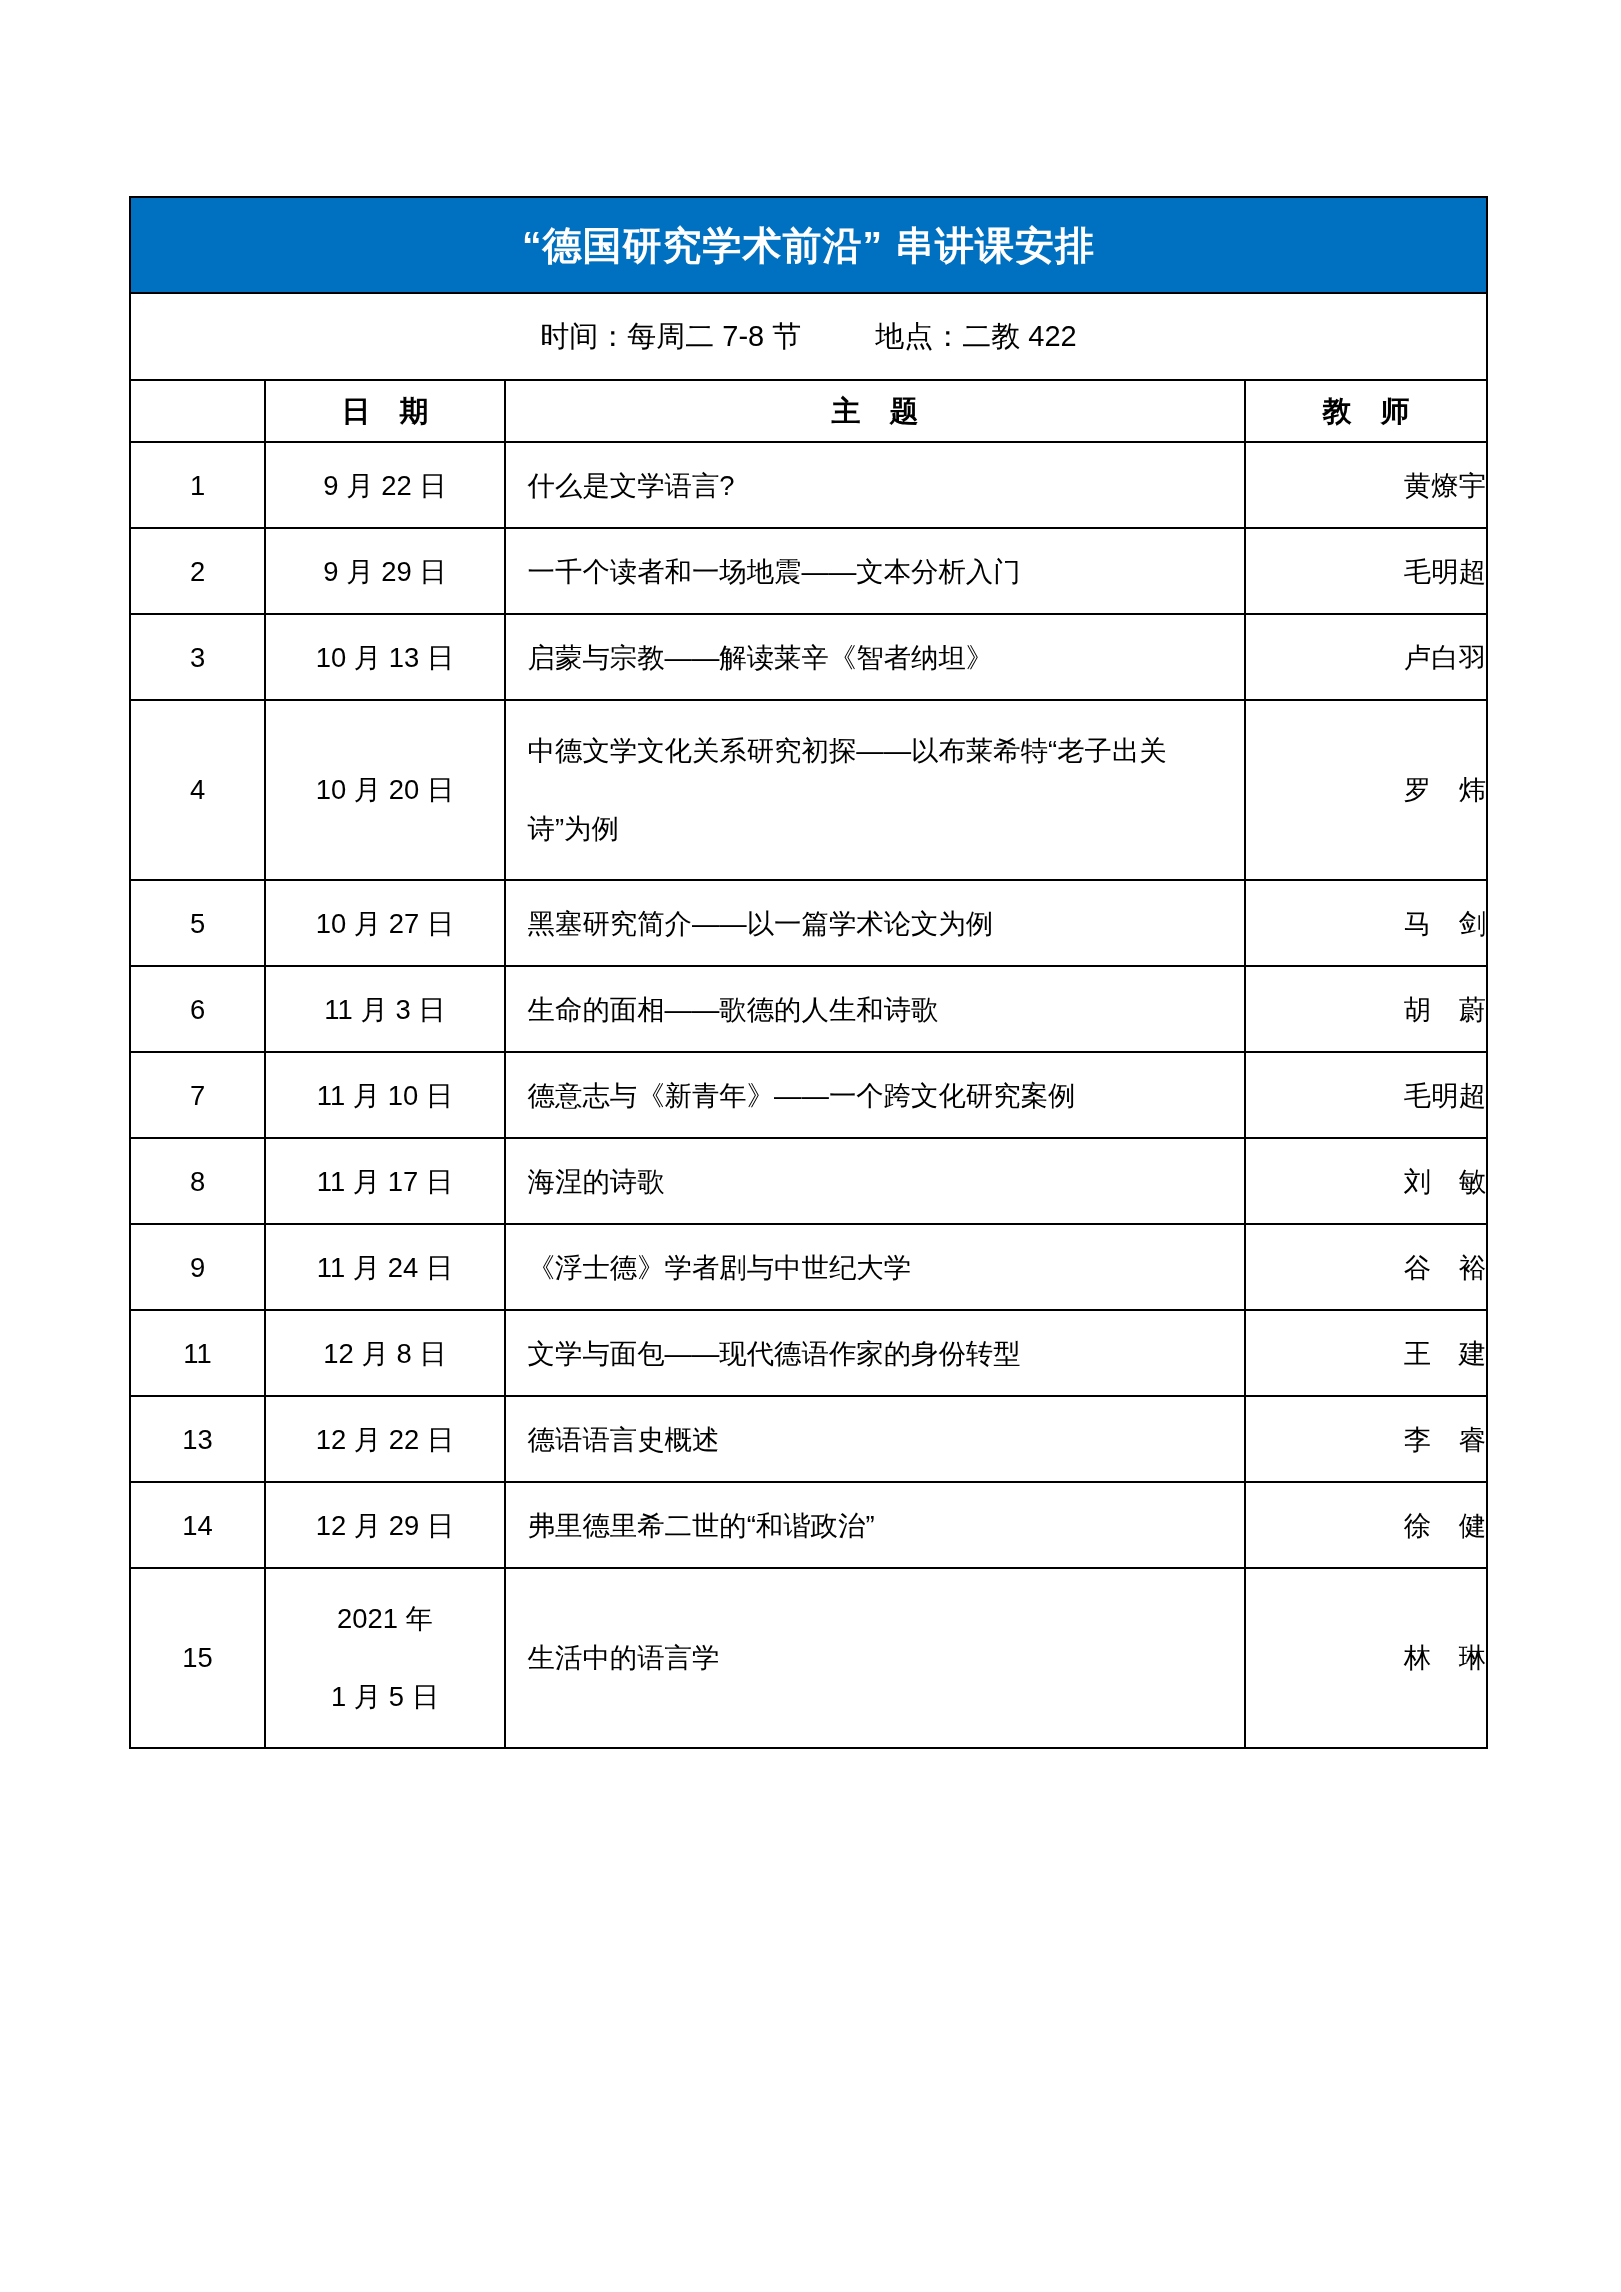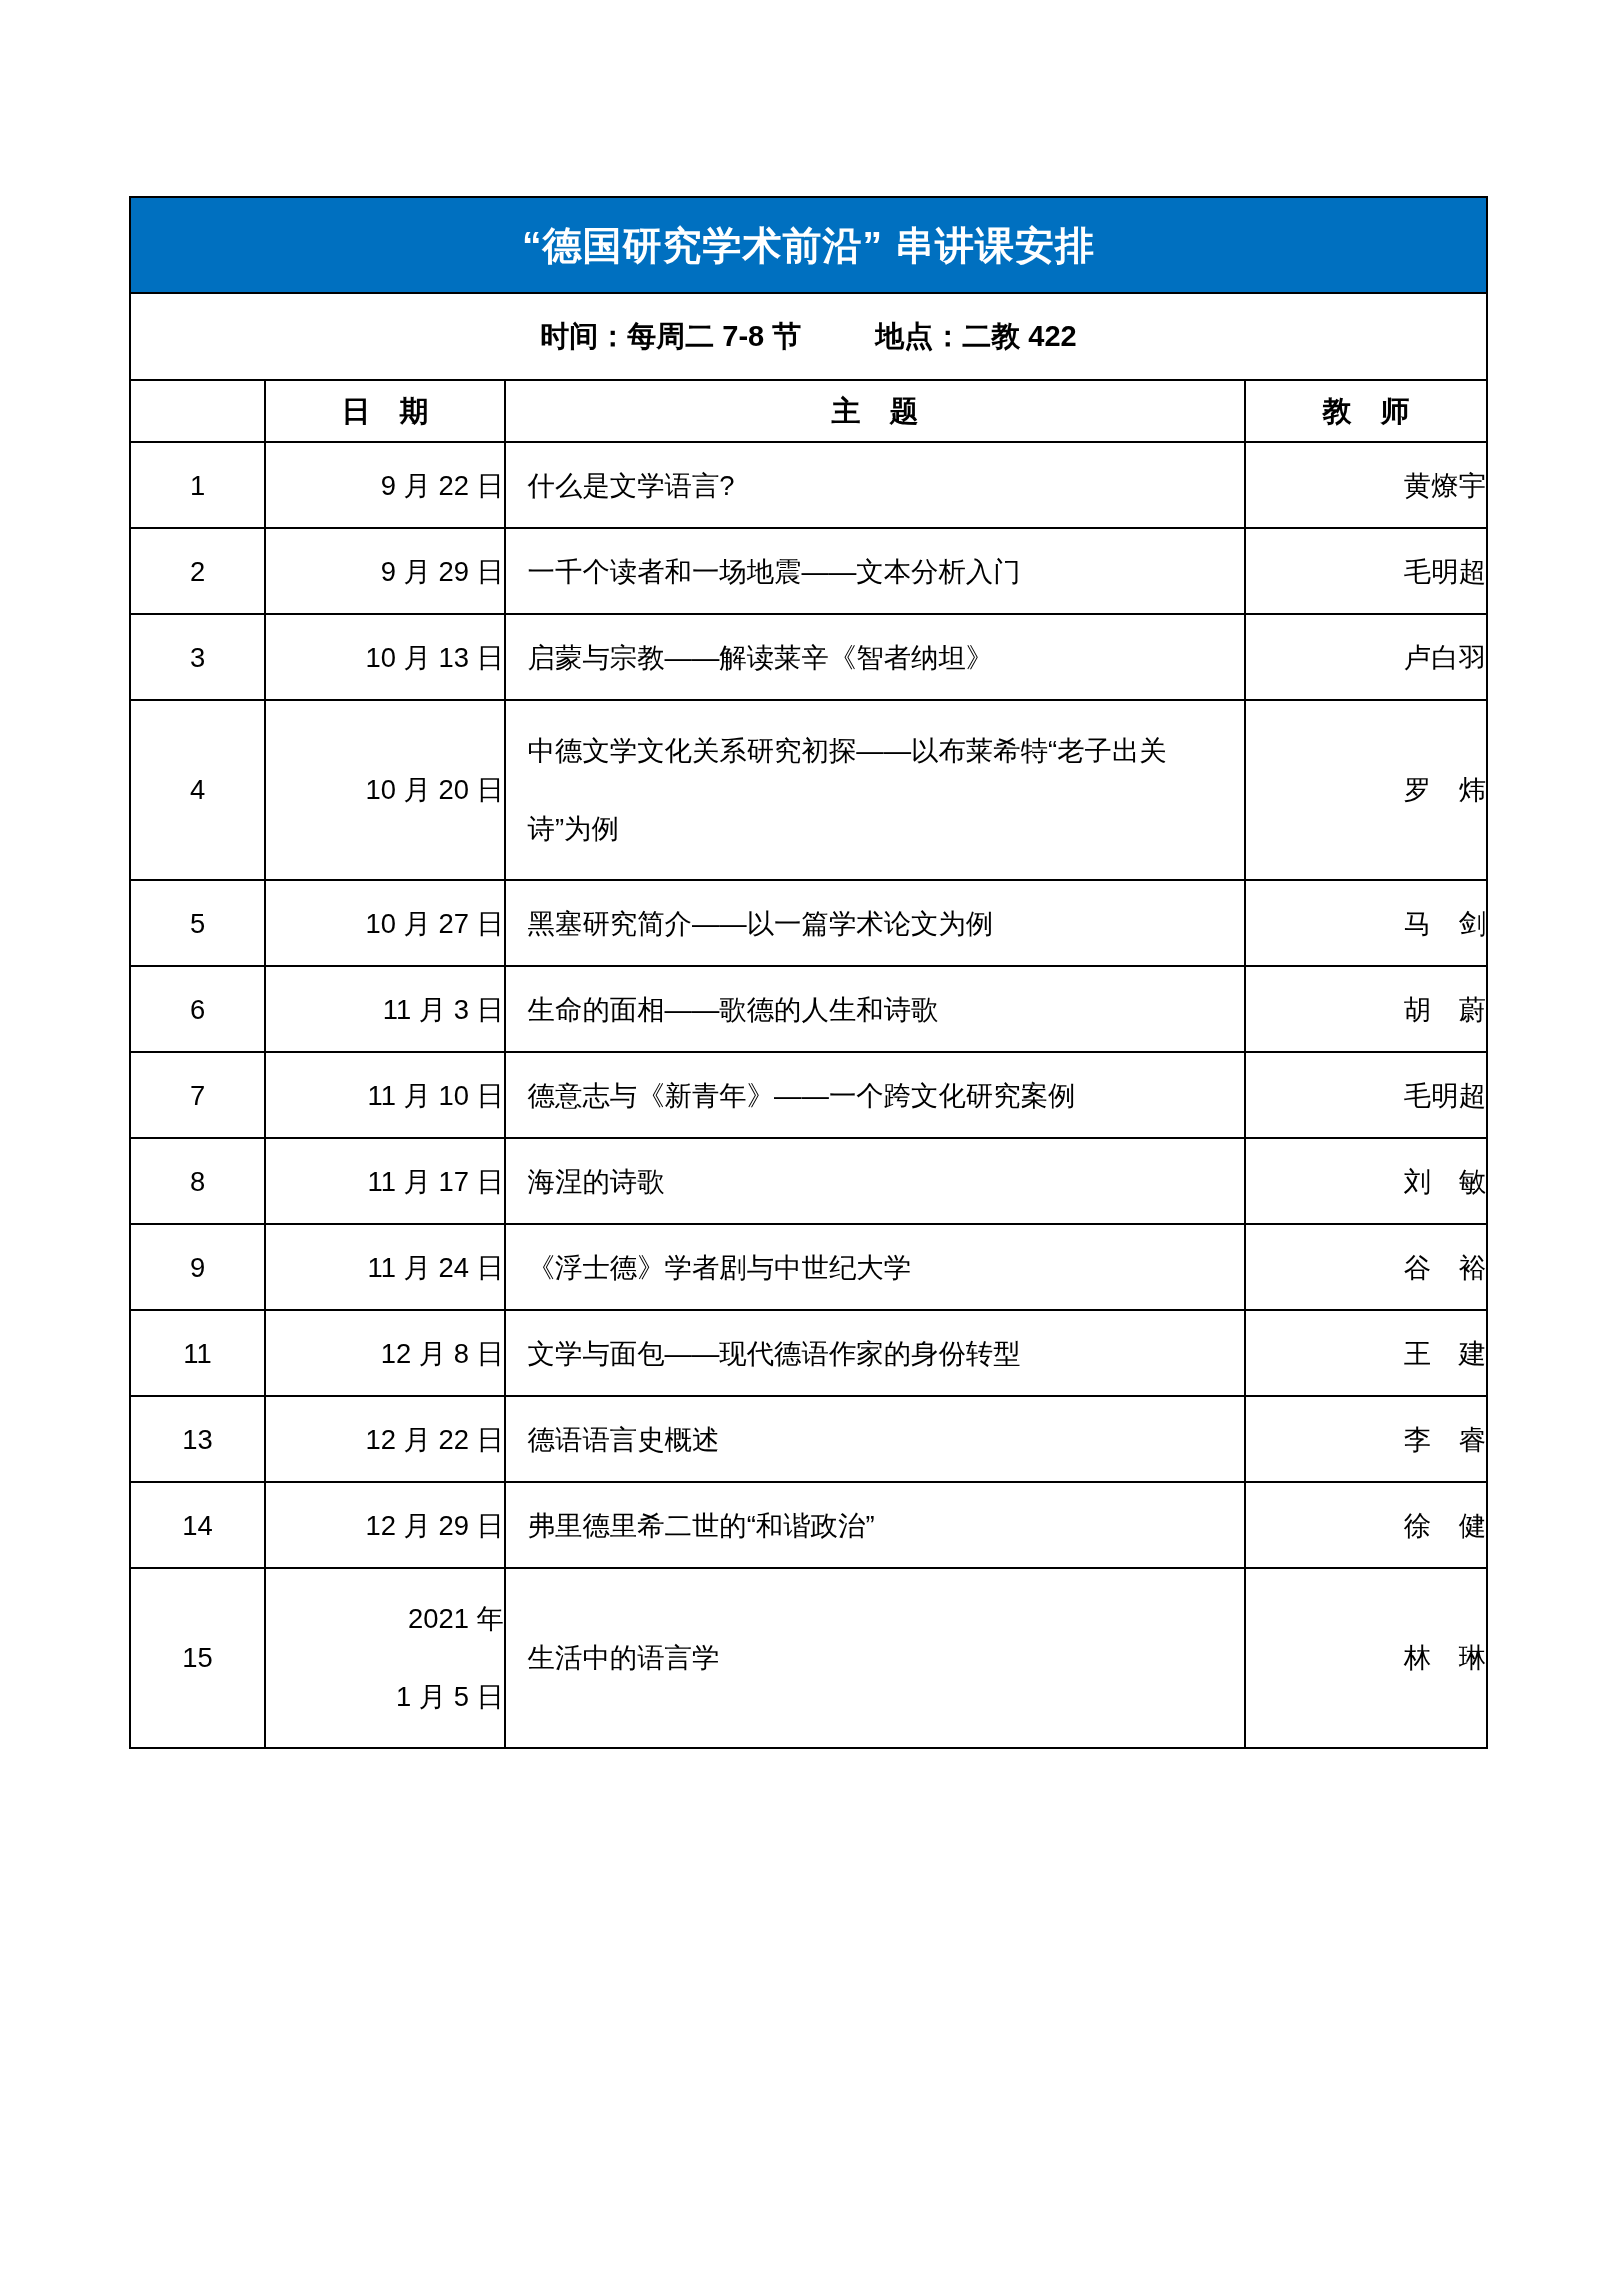--- a/index.html
+++ b/index.html
@@ -45,38 +45,38 @@
     letter-spacing: 1px;
   }
 
   
   tr.info-row td { height: 87px; }
   .info-wrap {
     display: flex;
     justify-content: center;
     align-items: center;
     gap: 74px;
-    font-weight: bold;
+    font-weight: normal;
     font-size: 29px;
   }
 
   
   tr.colhead-row td {
     height: 62px;
     text-align: center;
     font-weight: bold;
     font-size: 29px;
   }
 
   
   tr.r-std td  { height: 86px; }
   tr.r-tall td { height: 180px; line-height: 78px; }
 
   td.c-no      { text-align: center; }
-  td.c-date    { text-align: right; white-space: pre-line; }
+  td.c-date    { text-align: center; white-space: pre-line; }
   td.c-topic   { text-align: left; padding-left: 21.6px; padding-right: 13.7px; }
   td.c-teacher { text-align: right; }
 </style>
 </head>
 <body>
 
 <div class="page">
   <table class="schedule">
     <colgroup>
       <col style="width:135px">

